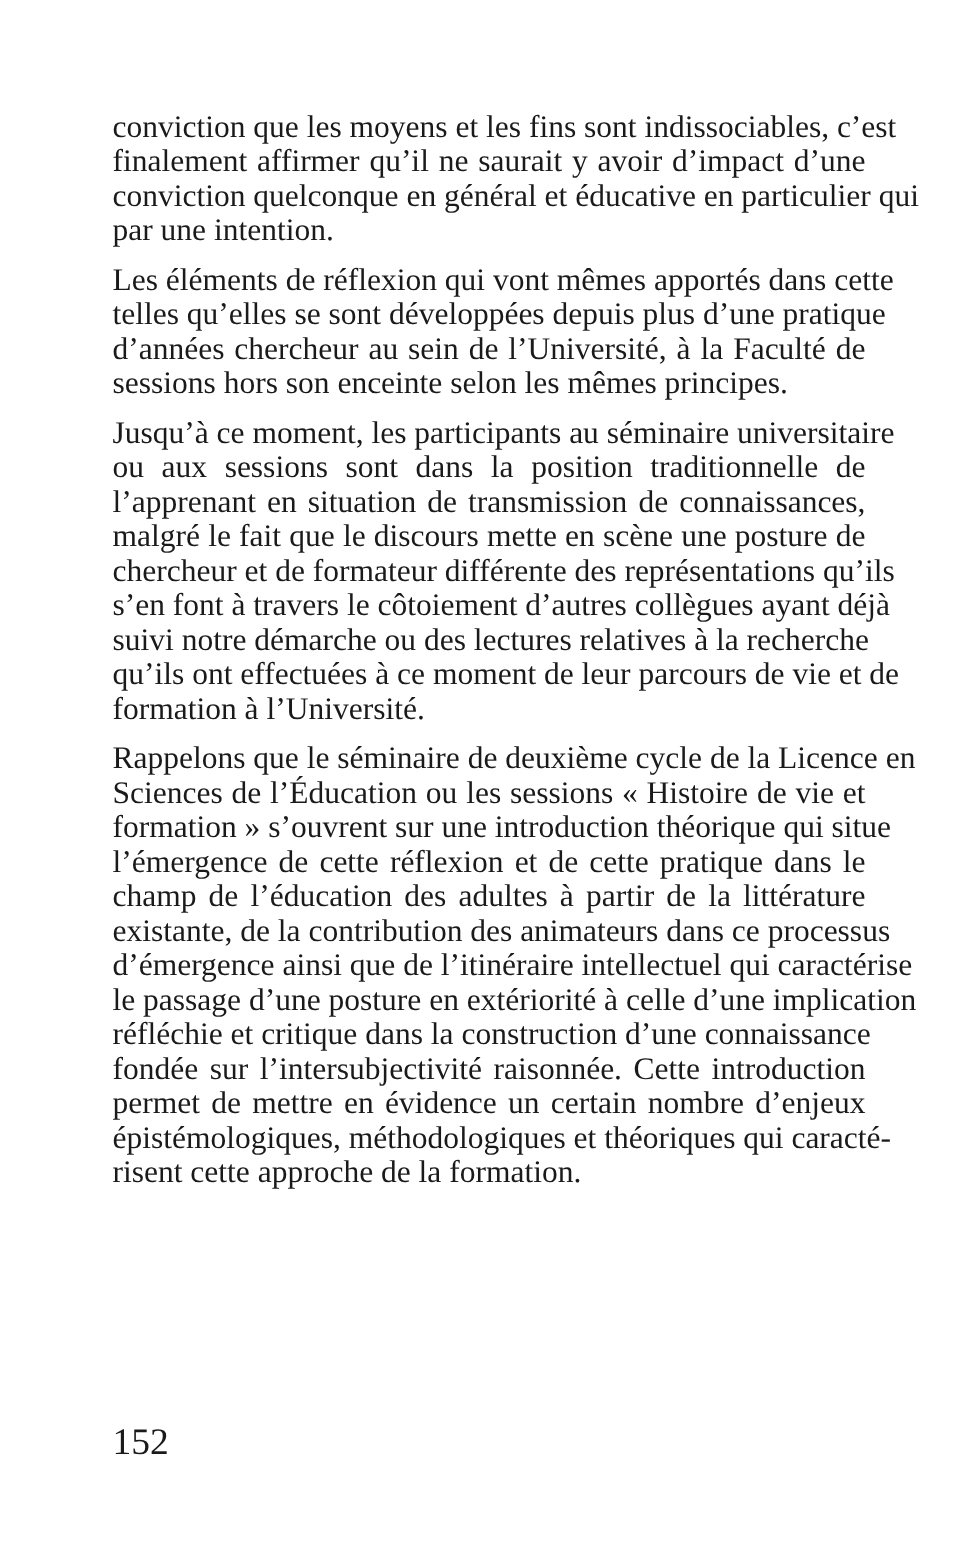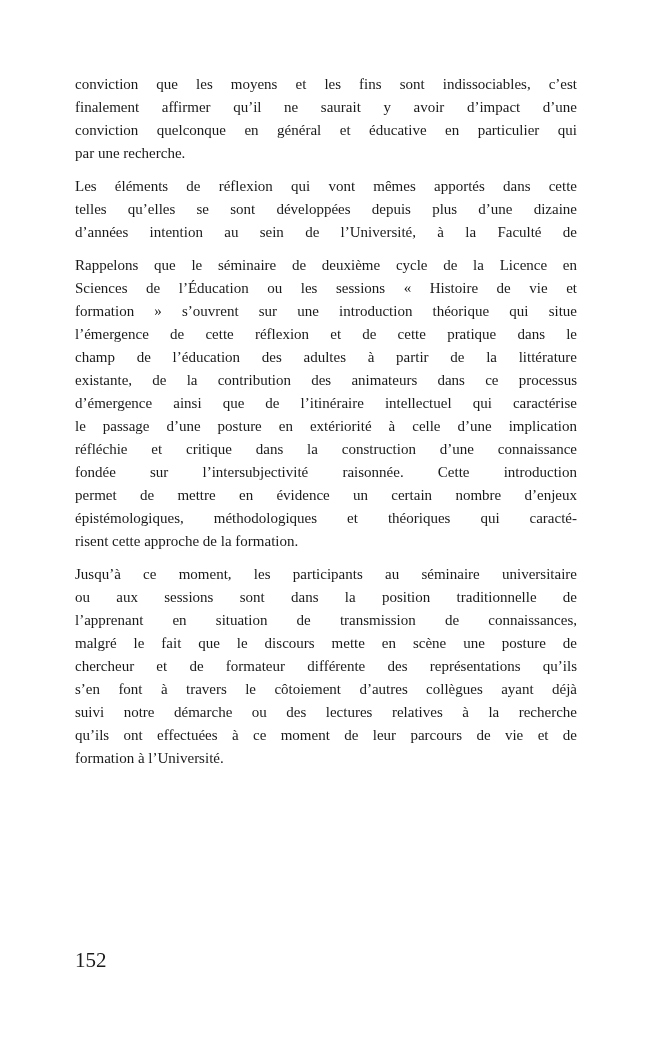--- a/index.html
+++ b/index.html
@@ -14,21 +14,21 @@
       overflow: hidden;
     }
     .page {
       position: absolute;
       left: 75px;
       top: 73px;
       width: 502px;
     }
     .para {
       font-family: "Liberation Serif", "DejaVu Serif", serif;
-      font-size: 15px;
+      font-size: 21px;
       line-height: 23px;
       color: #1a1a1a;
       text-align: justify;
       margin: 0 0 10px 0;
       hyphens: manual;
     }
     .line {
       display: block;
       text-align: justify;
       text-align-last: justify;
@@ -36,60 +36,61 @@
       height: 23px;
     }
     .line.last {
       text-align-last: left;
     }
     .page-number {
       position: absolute;
       left: 75px;
       top: 948px;
       font-family: "Liberation Serif", "DejaVu Serif", serif;
-      font-size: 21px;
+      font-size: 25px;
       color: #1a1a1a;
     }
   </style>
 </head>
 <body>
 
 <div class="page">
   <p class="para">
     <span class="line">conviction que les moyens et les fins sont indissociables, c’est</span>
     <span class="line">finalement affirmer qu’il ne saurait y avoir d’impact d’une</span>
     <span class="line">conviction quelconque en général et éducative en particulier qui</span>
-    <span class="line last">par une recherche.</span>
+    <span class="line last">par une intention.</span>
   </p>
   <p class="para">
     <span class="line">Les éléments de réflexion qui vont mêmes apportés dans cette</span>
-    <span class="line">telles qu’elles se sont développées depuis plus d’une dizaine</span>
-    <span class="line">d’années intention au sein de l’Université, à la Faculté de</span>
+    <span class="line">telles qu’elles se sont développées depuis plus d’une pratique</span>
+    <span class="line">d’années chercheur au sein de l’Université, à la Faculté de</span>
+    <span class="line last">sessions hors son enceinte selon les mêmes principes.</span>
+  </p>
+  <p class="para">
+    <span class="line">Jusqu’à ce moment, les participants au séminaire universitaire</span>
+    <span class="line">ou aux sessions sont dans la position traditionnelle de</span>
+    <span class="line">l’apprenant en situation de transmission de connaissances,</span>
+    <span class="line">malgré le fait que le discours mette en scène une posture de</span>
+    <span class="line">chercheur et de formateur différente des représentations qu’ils</span>
+    <span class="line">s’en font à travers le côtoiement d’autres collègues ayant déjà</span>
+    <span class="line">suivi notre démarche ou des lectures relatives à la recherche</span>
+    <span class="line">qu’ils ont effectuées à ce moment de leur parcours de vie et de</span>
+    <span class="line last">formation à l’Université.</span>
   </p>
   <p class="para">
     <span class="line">Rappelons que le séminaire de deuxième cycle de la Licence en</span>
     <span class="line">Sciences de l’Éducation ou les sessions « Histoire de vie et</span>
     <span class="line">formation » s’ouvrent sur une introduction théorique qui situe</span>
     <span class="line">l’émergence de cette réflexion et de cette pratique dans le</span>
     <span class="line">champ de l’éducation des adultes à partir de la littérature</span>
     <span class="line">existante, de la contribution des animateurs dans ce processus</span>
     <span class="line">d’émergence ainsi que de l’itinéraire intellectuel qui caractérise</span>
     <span class="line">le passage d’une posture en extériorité à celle d’une implication</span>
     <span class="line">réfléchie et critique dans la construction d’une connaissance</span>
     <span class="line">fondée sur l’intersubjectivité raisonnée. Cette introduction</span>
     <span class="line">permet de mettre en évidence un certain nombre d’enjeux</span>
     <span class="line">épistémologiques, méthodologiques et théoriques qui caracté-</span>
     <span class="line last">risent cette approche de la formation.</span>
   </p>
-  <p class="para">
-    <span class="line">Jusqu’à ce moment, les participants au séminaire universitaire</span>
-    <span class="line">ou aux sessions sont dans la position traditionnelle de</span>
-    <span class="line">l’apprenant en situation de transmission de connaissances,</span>
-    <span class="line">malgré le fait que le discours mette en scène une posture de</span>
-    <span class="line">chercheur et de formateur différente des représentations qu’ils</span>
-    <span class="line">s’en font à travers le côtoiement d’autres collègues ayant déjà</span>
-    <span class="line">suivi notre démarche ou des lectures relatives à la recherche</span>
-    <span class="line">qu’ils ont effectuées à ce moment de leur parcours de vie et de</span>
-    <span class="line last">formation à l’Université.</span>
-  </p>
 </div>
 
 <div class="page-number">152</div>
 
 </body></html>

